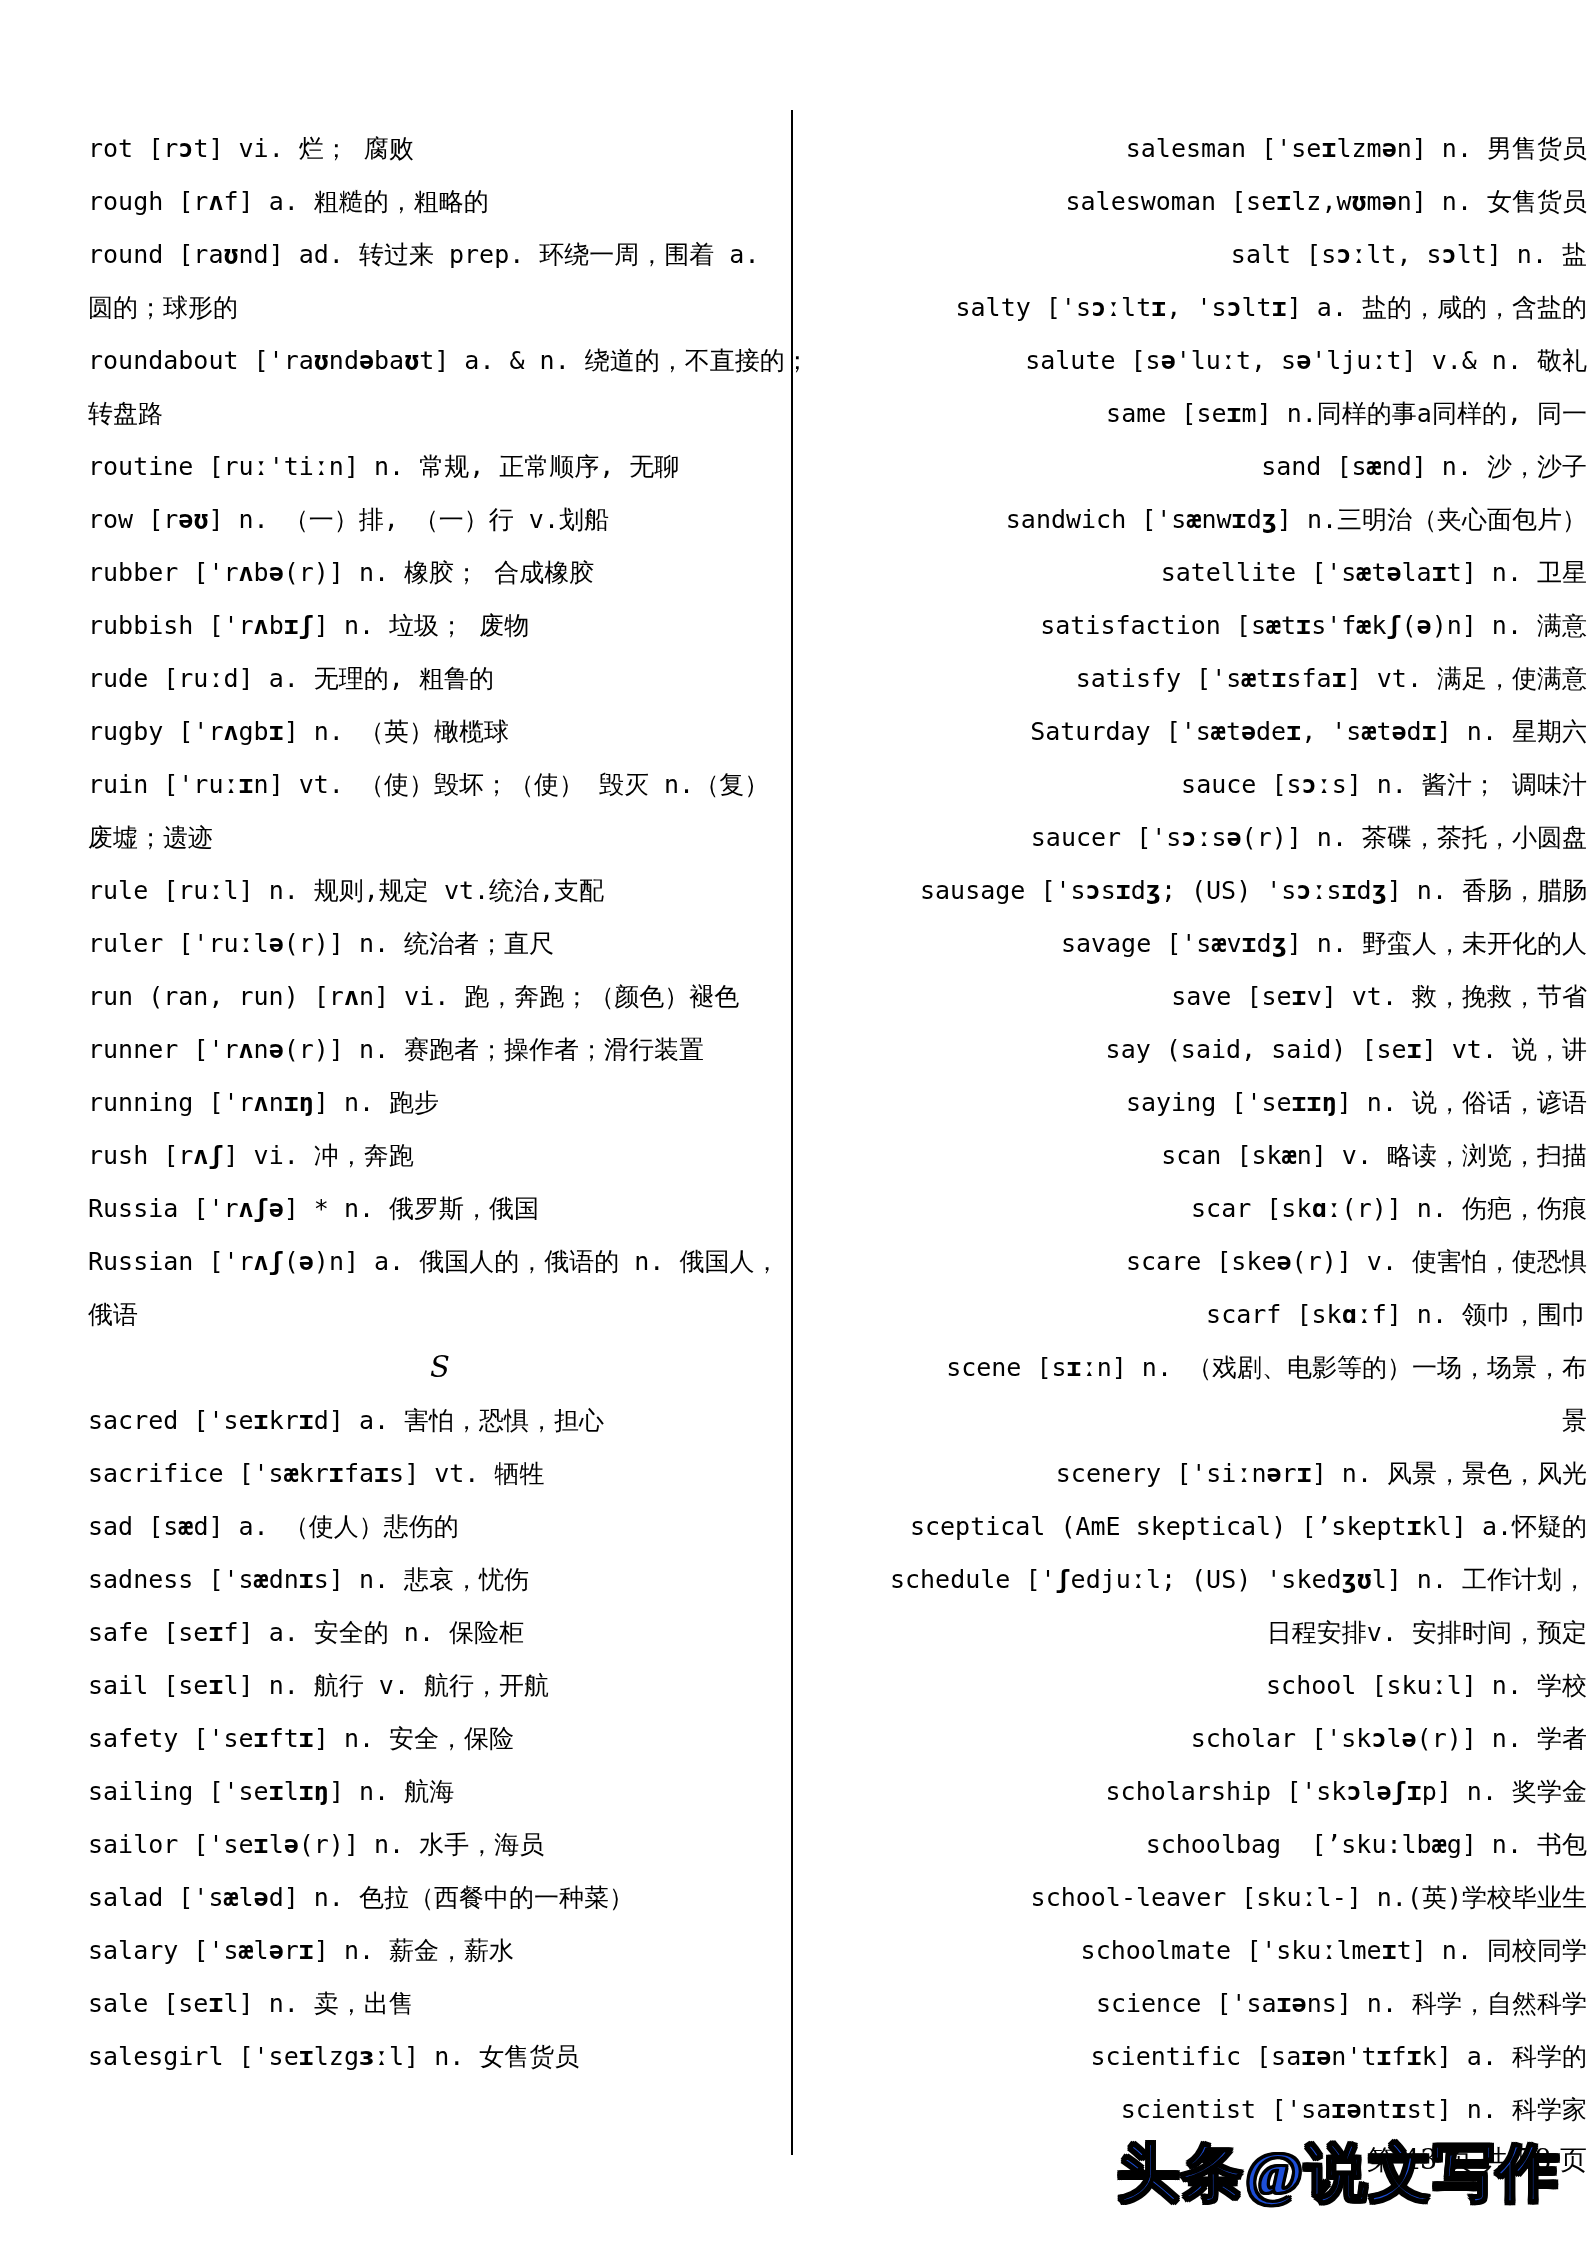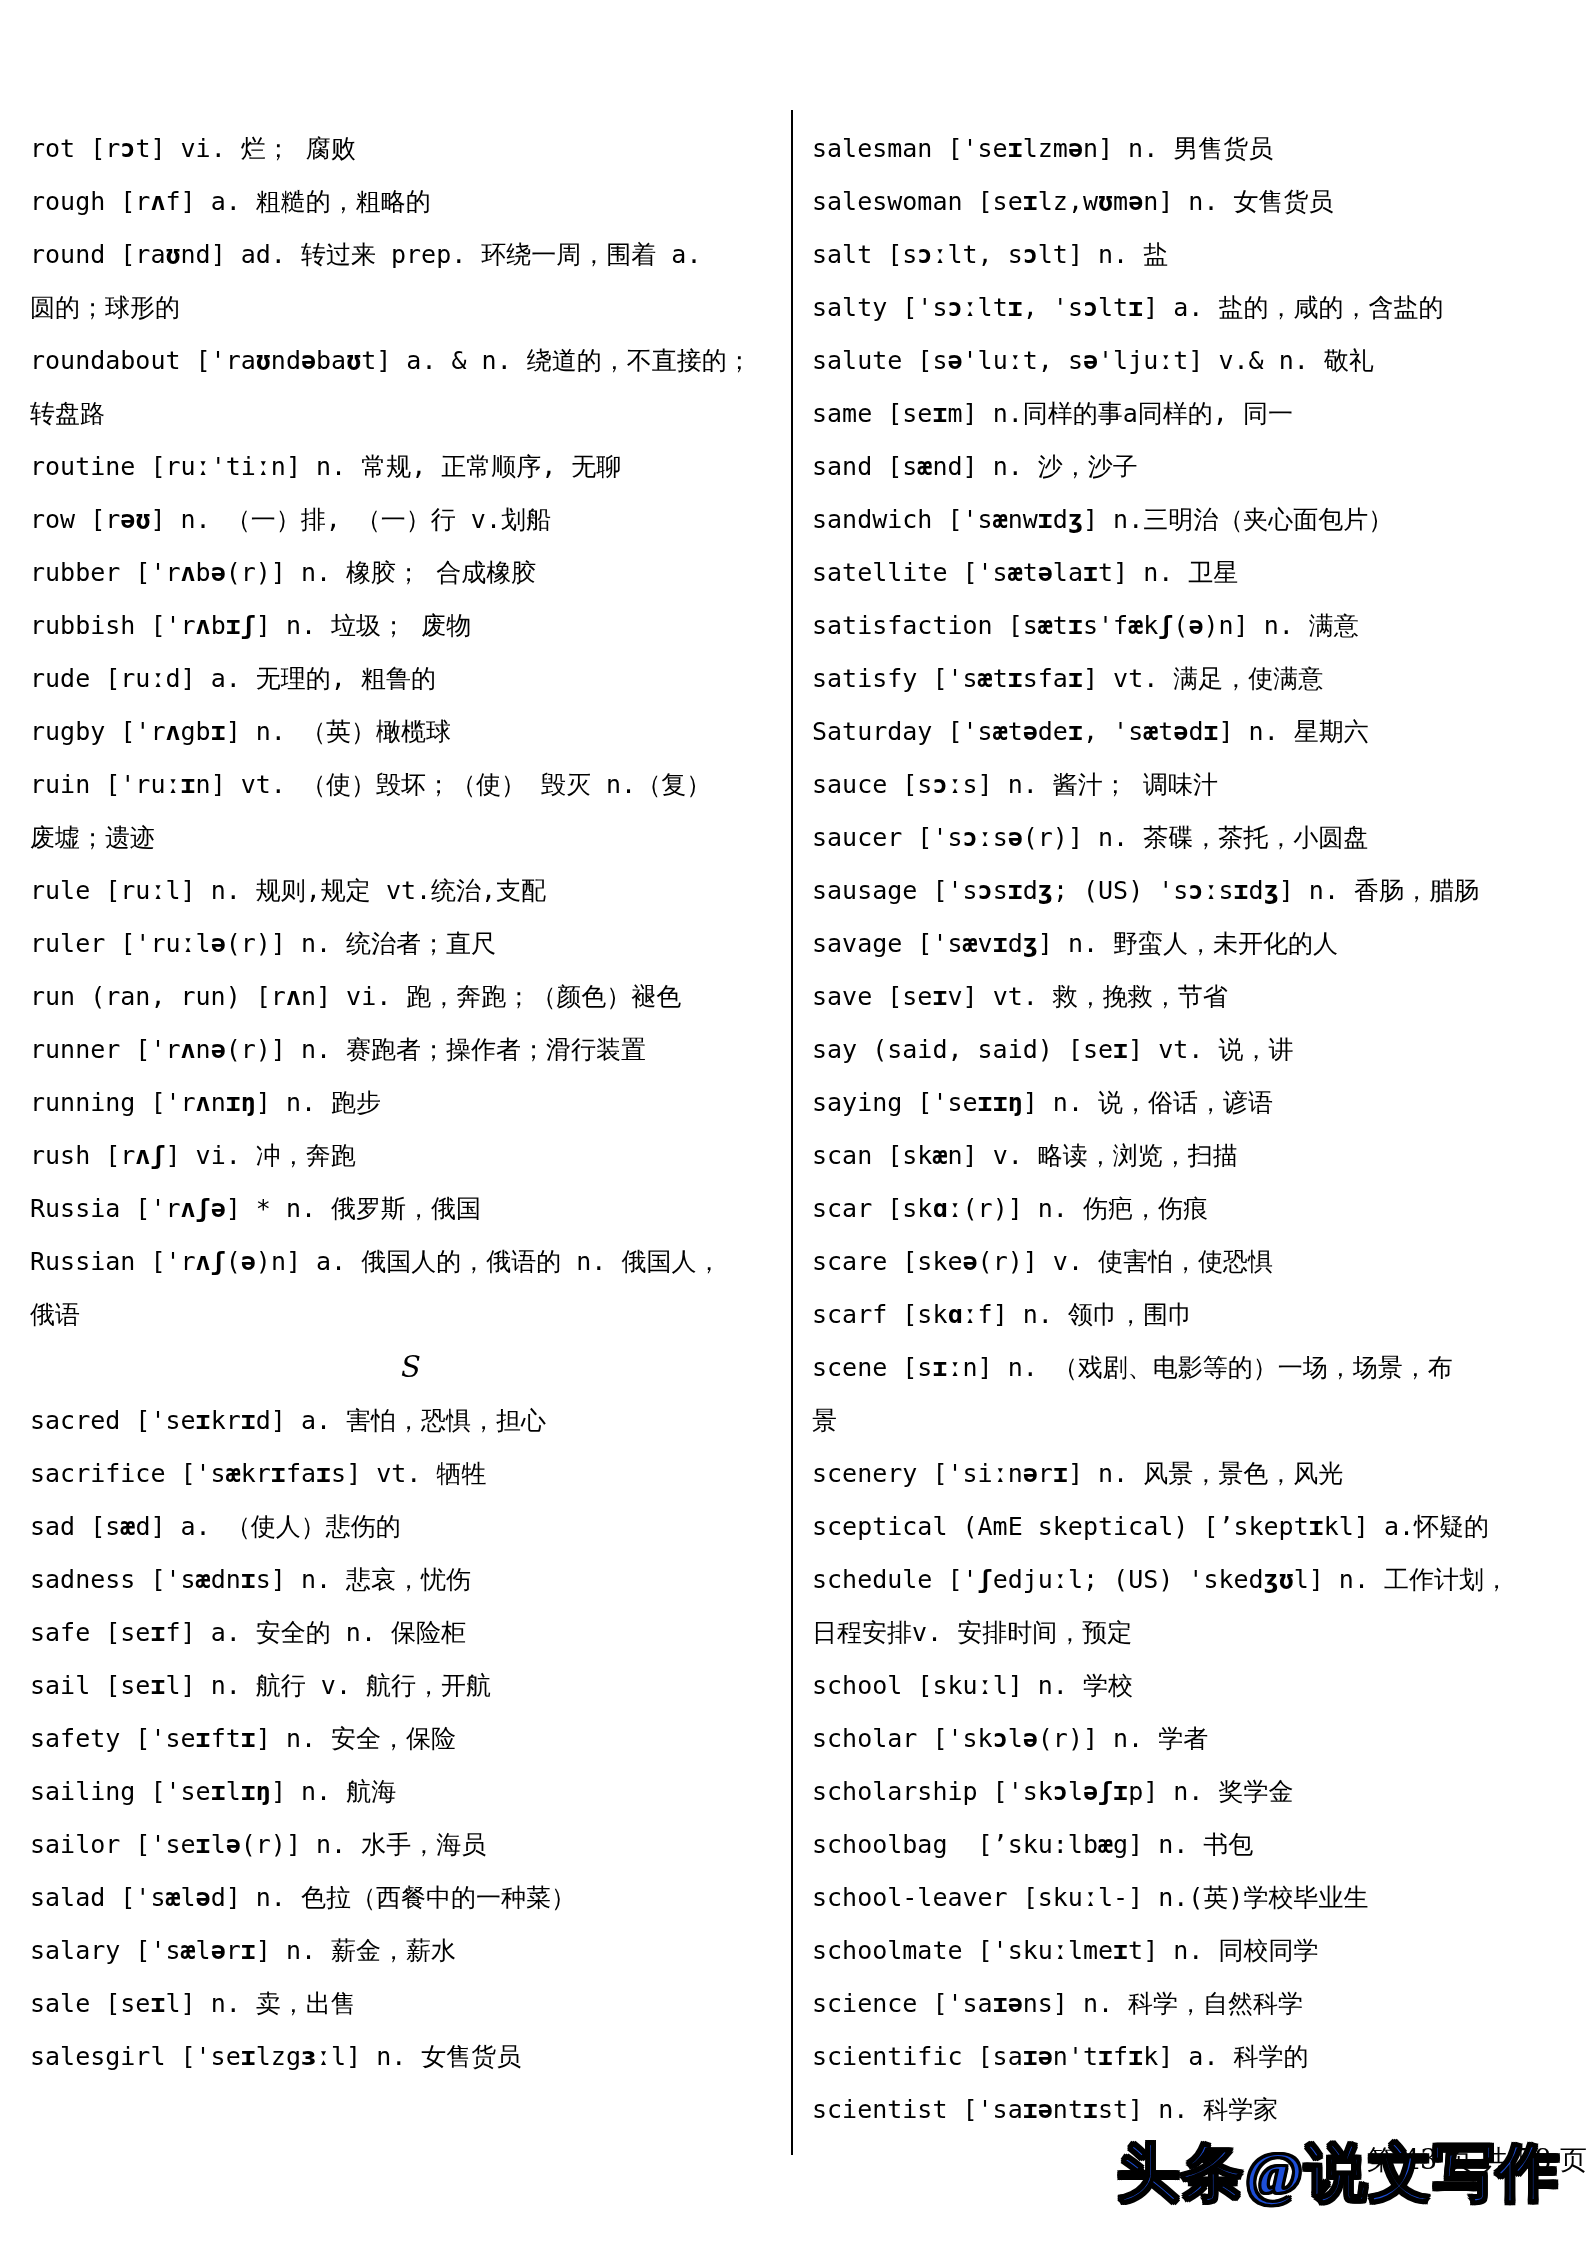--- a/index.html
+++ b/index.html
@@ -3,22 +3,22 @@
 <meta charset="utf-8">
 <style>
   html,body{margin:0;padding:0;}
   body{
     width:1587px;height:2245px;position:relative;overflow:hidden;
     background:#ffffff;color:#000000;
     font-family:"DejaVu Sans Mono","Liberation Mono",monospace;
   }
   .columns{display:flex;padding-top:122px;}
   .col{box-sizing:border-box;}
-  .col-left{width:792px;padding-left:30px;}
-  .col-right{width:795px;padding-left:20px;}
+  .col-left{width:792px;padding-left:88px;}
+  .col-right{width:795px;padding-left:20px;text-align:right;}
   .line{
     height:53px;line-height:53px;font-size:25px;
     white-space:pre;overflow:visible;
   }
   .line b{font-weight:bold;}
   .section-header{
     text-align:center;
     font-family:"DejaVu Serif","Liberation Serif",serif;
     font-style:italic;font-size:29px;
   }

